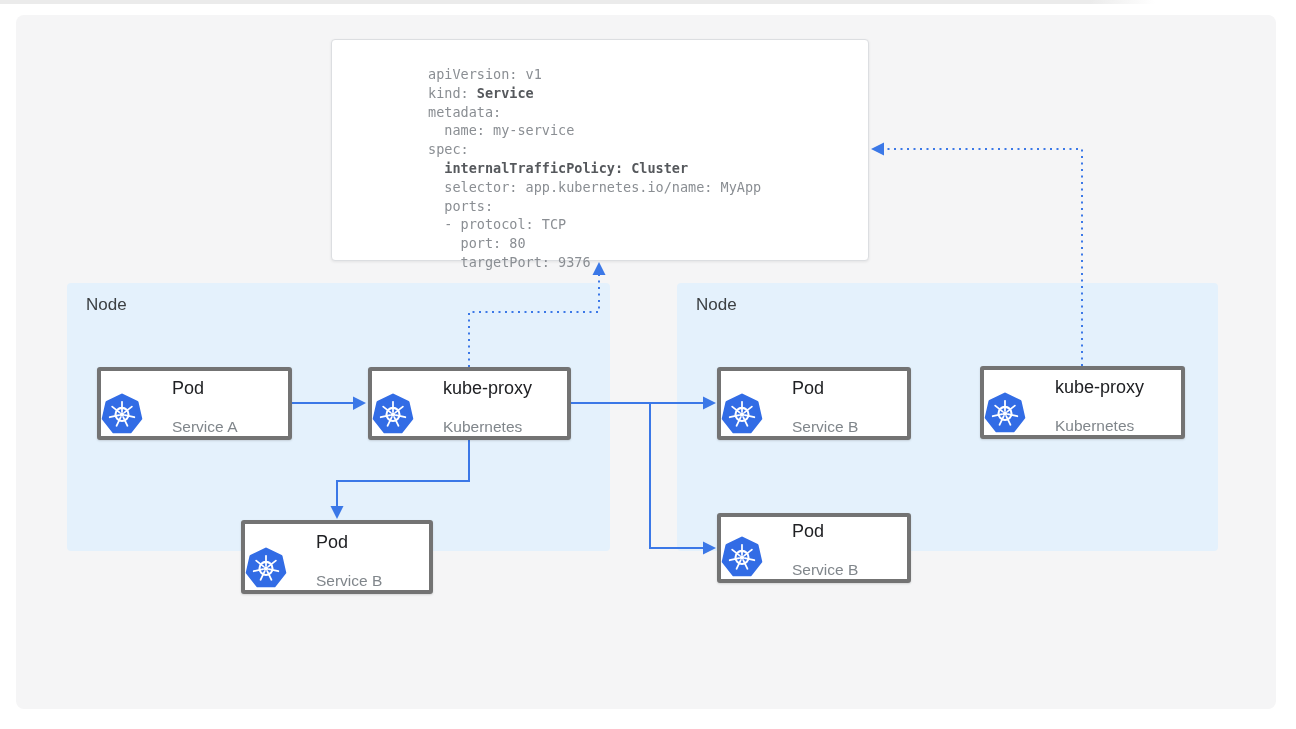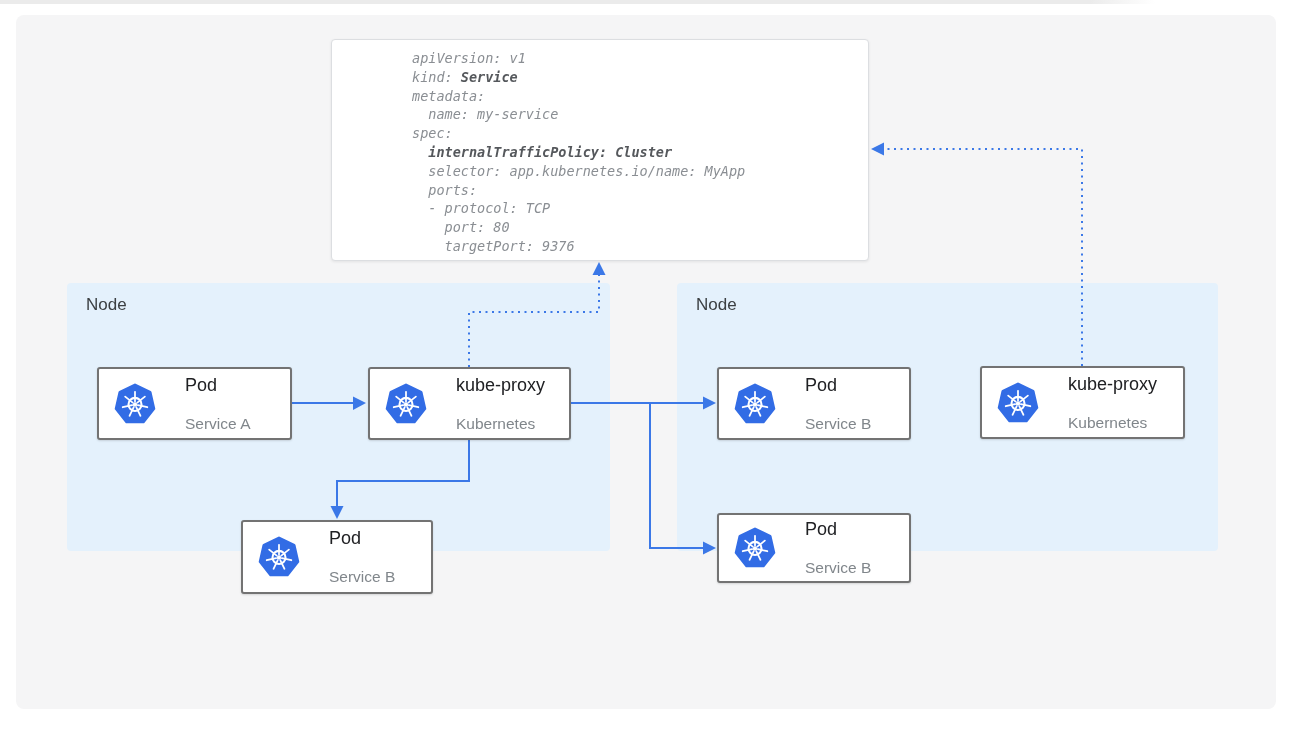--- a/index.html
+++ b/index.html
@@ -30,37 +30,37 @@
   .connectors{position:absolute;left:0;top:0;width:1296px;height:729px;pointer-events:none;}
   .conn{stroke:var(--arrow-blue);stroke-width:2;fill:none;}
   .conn.dotted{stroke-dasharray:2 4.5;}
   .arrowhead{fill:var(--arrow-blue);stroke:none;}
   .yaml-card{
     position:absolute;left:331px;top:39px;width:538px;height:222px;
     background:var(--card-bg);border:1px solid #DCDEE1;border-radius:4px;
     box-shadow:0 1px 3px rgba(0,0,0,0.08);box-sizing:border-box;
   }
   .code{
-    position:absolute;left:80px;top:9px;margin:0;white-space:pre;
+    position:absolute;left:80px;top:9px;margin:16px;white-space:pre;
     font-family:"DejaVu Sans Mono","Liberation Mono",monospace;
-    font-style:italic;font-size:13.5px;line-height:18.8px;color:var(--code-text);
+    font-size:13.5px;line-height:18.8px;color:var(--code-text);
   }
   .code .b{font-weight:bold;color:var(--code-bold-text);}
   .node{
     position:absolute;top:283px;height:268px;background:var(--node-bg);border-radius:4px;
   }
   .node-left{left:67px;width:543px;}
   .node-right{left:677px;width:541px;}
   .node-label{
     position:absolute;left:19px;top:12px;font-size:17px;color:var(--node-label-text);
   }
   .card{
-    position:absolute;display:flex;align-items:center;box-sizing:border-box;
-    background:var(--card-bg);border:2px solid #737373;border-radius:3px;
-    box-shadow:0 1px 2px rgba(60,64,67,0.18);padding-left:15px;
+    position:absolute;display:flex;align-items:flex-end;box-sizing:border-box;
+    background:var(--card-bg);border:4px solid #737373;border-radius:3px;
+    box-shadow:0 1px 2px rgba(60,64,67,0.18);padding-left:0;
   }
   .k8s{width:42px;height:44px;flex:none;display:block;}
   .card-txt{margin-left:29px;}
   .card-title{font-size:18px;font-weight:500;color:var(--title-text);line-height:21px;}
   .card-sub{font-size:15.5px;color:var(--subtitle-text);line-height:19px;margin-top:18px;}
   .defs{position:absolute;width:0;height:0;overflow:hidden;}
 </style>
 </head>
 <body>
 

